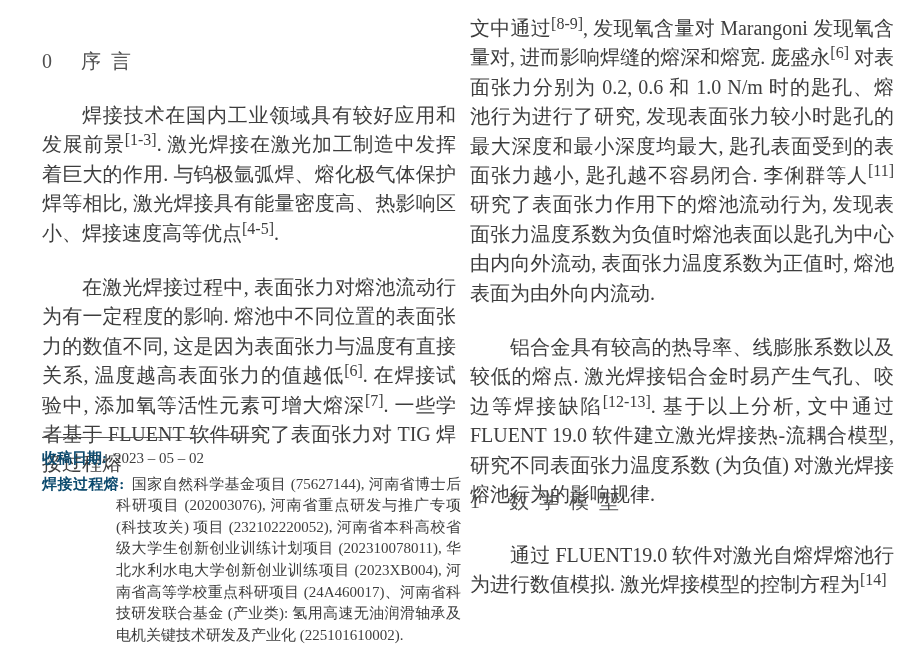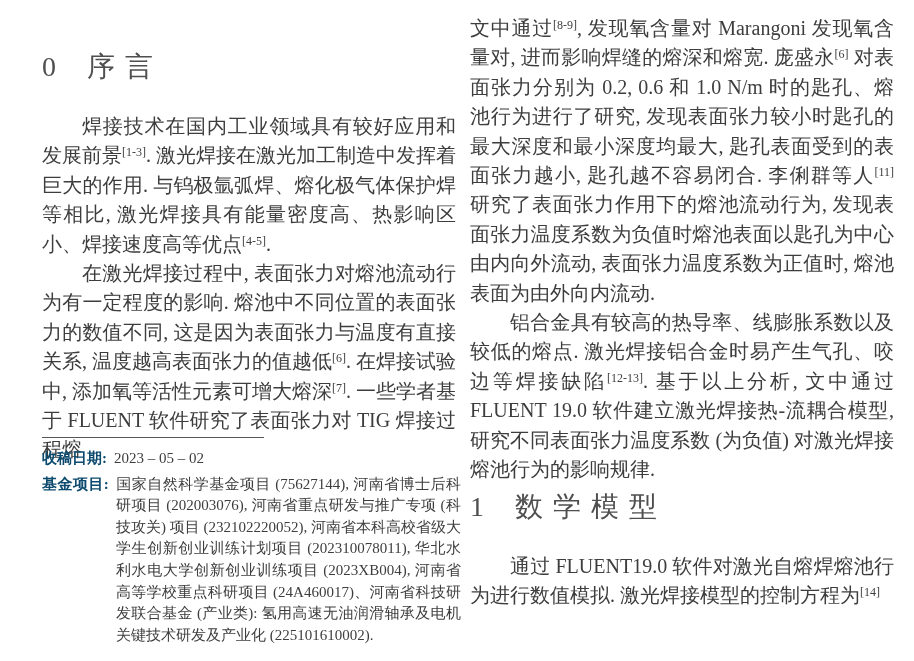--- a/index.html
+++ b/index.html
@@ -12,37 +12,37 @@
     font-family: "Liberation Serif", "DejaVu Serif", serif;
     color: #3d3d3d;
   }
   .col { position: absolute; }
   .col-left  { left: 42px;  top: 48px;  width: 414px; }
   .col-right { left: 470px; top: 14px;  width: 424px; }
   .col-right-lower { left: 470px; top: 488px; width: 424px; }
 
   .sec {
     margin: 0 0 26px 0;
-    font-size: 28px;
+    font-size: 20px;
     font-weight: normal;
     color: #4f4f4f;
   }
   .sec-num { display: inline-block; margin-right: 24px; }
   .sec-title { letter-spacing: 10px; }
 
   .para {
     margin: 0;
     font-size: 20px;
     line-height: 29.4px;
     text-align: justify;
     text-justify: inter-ideograph;
   }
-  .para.indent { text-indent: 2em; }
+  .para.indent { text-indent: 2em; margin-top: 25px; }
   .para sup {
-    font-size: 12px;
+    font-size: 16px;
     line-height: 0;
     vertical-align: 6px;
   }
 
   .footnote {
     position: absolute;
     left: 42px;
     top: 437px;
     width: 419px;
     font-size: 15px;
@@ -79,21 +79,21 @@
         <p class="para indent"><span>在激光焊接过程中, 表面张力对熔池流动行为有一定程度的影响. 熔池中不同位置的表面张力的数值不同, 这是因为表面张力与温度有直接关系, 温度越高表面张力的值越低</span><sup>[6]</sup><span>. 在焊接试验中, 添加氧等活性元素可增大熔深</span><sup>[7]</sup><span>. 一些学者基于 FLUENT 软件研究了表面张力对 TIG 焊接过程熔</span></p>
       </div>
   </div>
 
   <div class="footnote">
     <div class="fn-rule"></div>
     <p class="fn-line">
       <span class="fn-label">收稿日期:</span><span>2023 – 05 – 02</span>
     </p>
     <p class="fn-line fn-hang">
-      <span class="fn-label">基金项目:</span><span>国家自然科学基金项目 (75627144), 河南省博士后科研项目 (202003076), 河南省重点研发与推广专项 (科技攻关) 项目 (232102220052), 河南省本科高校省级大学生创新创业训练计划项目 (202310078011), 华北水利水电大学创新创业训练项目 (2023XB004), 河南省高等学校重点科研项目 (24A460017)、河南省科技研发联合基金 (产业类): 氢用高速无油润滑轴承及电机关键技术研发及产业化 (225101610002).</span>
+      <span class="fn-label">焊接过程熔:</span><span>国家自然科学基金项目 (75627144), 河南省博士后科研项目 (202003076), 河南省重点研发与推广专项 (科技攻关) 项目 (232102220052), 河南省本科高校省级大学生创新创业训练计划项目 (202310078011), 华北水利水电大学创新创业训练项目 (2023XB004), 河南省高等学校重点科研项目 (24A460017)、河南省科技研发联合基金 (产业类): 氢用高速无油润滑轴承及电机关键技术研发及产业化 (225101610002).</span>
     </p>
   </div>
 
   <div class="col col-right">
     <div class="flow">
         <p class="para"><span>文中通过</span><sup>[8-9]</sup><span>, 发现氧含量对 Marangoni 发现氧含量对, 进而影响焊缝的熔深和熔宽. 庞盛永</span><sup>[6]</sup><span> 对表面张力分别为 0.2, 0.6 和 1.0 N/m 时的匙孔、熔池行为进行了研究, 发现表面张力较小时匙孔的最大深度和最小深度均最大, 匙孔表面受到的表面张力越小, 匙孔越不容易闭合. 李俐群等人</span><sup>[11]</sup><span> 研究了表面张力作用下的熔池流动行为, 发现表面张力温度系数为负值时熔池表面以匙孔为中心由内向外流动, 表面张力温度系数为正值时, 熔池表面为由外向内流动.</span></p>
         <p class="para indent"><span>铝合金具有较高的热导率、线膨胀系数以及较低的熔点. 激光焊接铝合金时易产生气孔、咬边等焊接缺陷</span><sup>[12-13]</sup><span>. 基于以上分析, 文中通过 FLUENT 19.0 软件建立激光焊接热-流耦合模型, 研究不同表面张力温度系数 (为负值) 对激光焊接熔池行为的影响规律.</span></p>
       </div>
   </div>
 

